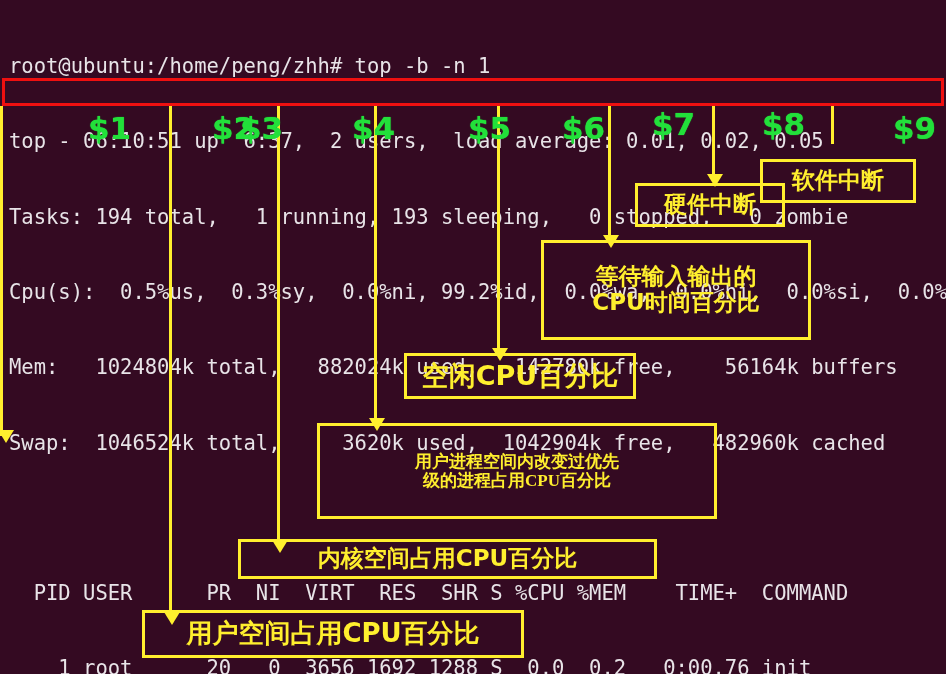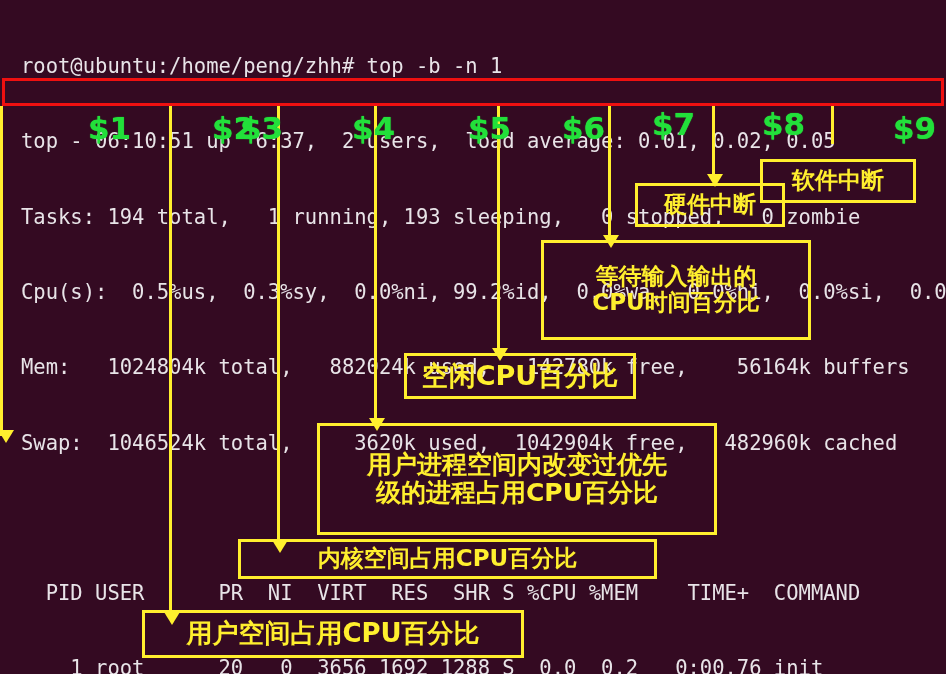--- a/index.html
+++ b/index.html
@@ -14,21 +14,21 @@
     background: #340a22;
     overflow: hidden;
     font-family: "DejaVu Sans Mono", "Liberation Mono", monospace;
   }
   
   #term {
     position: absolute;
     left: 0; top: 0;
     width: 946px;
     height: 674px;
-    padding: 4px 0 0 21px;
+    padding: 4px 0 0 9px;
     box-sizing: border-box;
     color: #e8e4e8;
     font-size: 20.5px;
     line-height: 25.1px;
     white-space: pre;
     letter-spacing: 0px;
     z-index: 1;
   }
   #term .line { height: 25.1px; }
 
@@ -138,21 +138,21 @@
 
     <div class="ybox" style="left:760px; top:138px; width:156px; height:44px; font-size:23px;margin-top:21px;">软件中断</div>
 
     <div class="ybox" style="left:635px; top:183px; width:150px; height:44px; font-size:23px;">硬件中断</div>
 
     <div class="ybox" style="left:541px; top:240px; width:270px; height:100px; font-size:23px;">等待输入输出的
 CPU时间百分比</div>
 
     <div class="ybox" style="left:404px; top:353px; width:232px; height:46px; font-size:27px;">空闲CPU百分比</div>
 
-    <div class="ybox" style="left:317px; top:423px; width:400px; height:112px; font-size:25px;">用户进程空间内改变过优先
+    <div class="ybox" style="left:317px; top:423px; width:400px; height:96px; font-size:17px;font-family:Liberation Serif, serif;">用户进程空间内改变过优先
 级的进程占用CPU百分比</div>
 
     <div class="ybox" style="left:238px; top:539px; width:419px; height:40px; font-size:23px;">内核空间占用CPU百分比</div>
 
     <div class="ybox" style="left:142px; top:610px; width:382px; height:48px; font-size:26px;">用户空间占用CPU百分比</div>
 
     <div class="dollar" style="left:88px;  top:110px;">$1</div>
     <div class="dollar" style="left:212px; top:110px;">$2</div>
     <div class="dollar" style="left:240px; top:110px;">$3</div>
     <div class="dollar" style="left:352px; top:110px;">$4</div>

